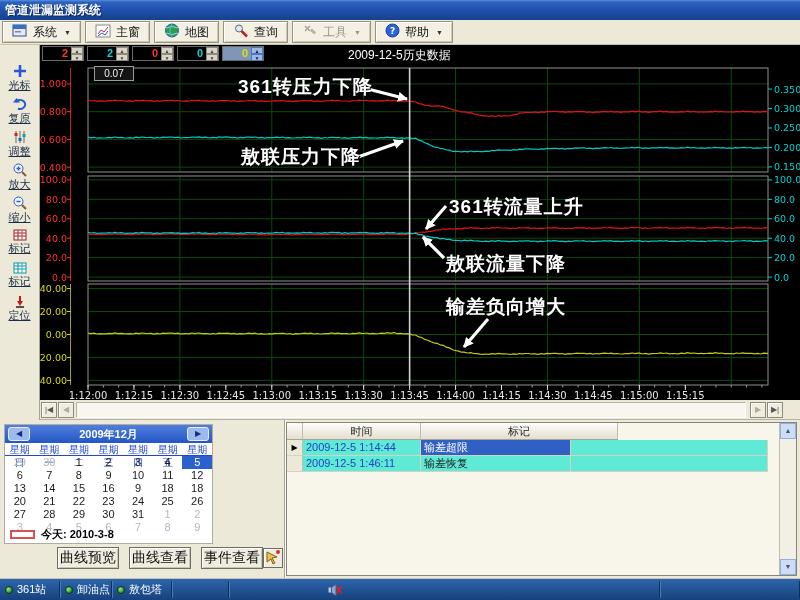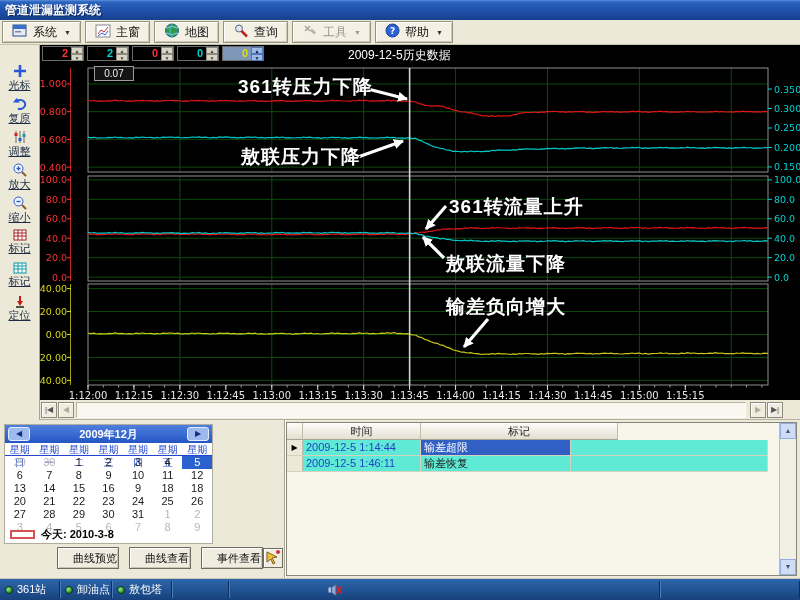--- a/index.html
+++ b/index.html
@@ -78,21 +78,21 @@
   .cal-cell.muted { color:#b6b6b6; }
   .cal-cell.sel { background:#2b61cf; color:#fff; }
   .cal-footer { position:absolute; left:0; bottom:2px; height:14px; display:flex; align-items:center;
     padding-left:5px; }
   .today-box { width:25px; height:9px; border:2px solid #d85050; background:#fff; margin-right:6px; }
   .today-label { font-weight:bold; font-size:11px; color:#000; }
 
   
   .act-btn { position:absolute; top:127px; width:62px; height:22px; background:#f0ede0;
     border:1px solid #6f6d60; box-shadow:inset 1px 1px 0 #fff, inset -1px -1px 0 #c9c5b4;
-    font-size:11px; color:#111; font-family:Liberation Serif, serif;padding-left:14px; }
+    font-size:14px; color:#111; font-family:Liberation Serif, serif; }
   .icon-btn { position:absolute; left:263px; top:128px; width:20px; height:20px; background:#f0ede0;
     border:1px solid #6f6d60; box-shadow:inset 1px 1px 0 #fff; padding:0; }
 
   
   .etable { position:absolute; left:286px; top:2px; width:511px; height:154px; background:#f8f6ea;
     border:1px solid #87857a; }
   .thead { display:flex; height:17px; }
   .th { background:linear-gradient(180deg,#fefdfb,#e3dfd0); border-right:1px solid #c1bdab;
     border-bottom:1px solid #a8a494; font-size:11px; color:#222; display:flex; align-items:center;
     justify-content:center; }

